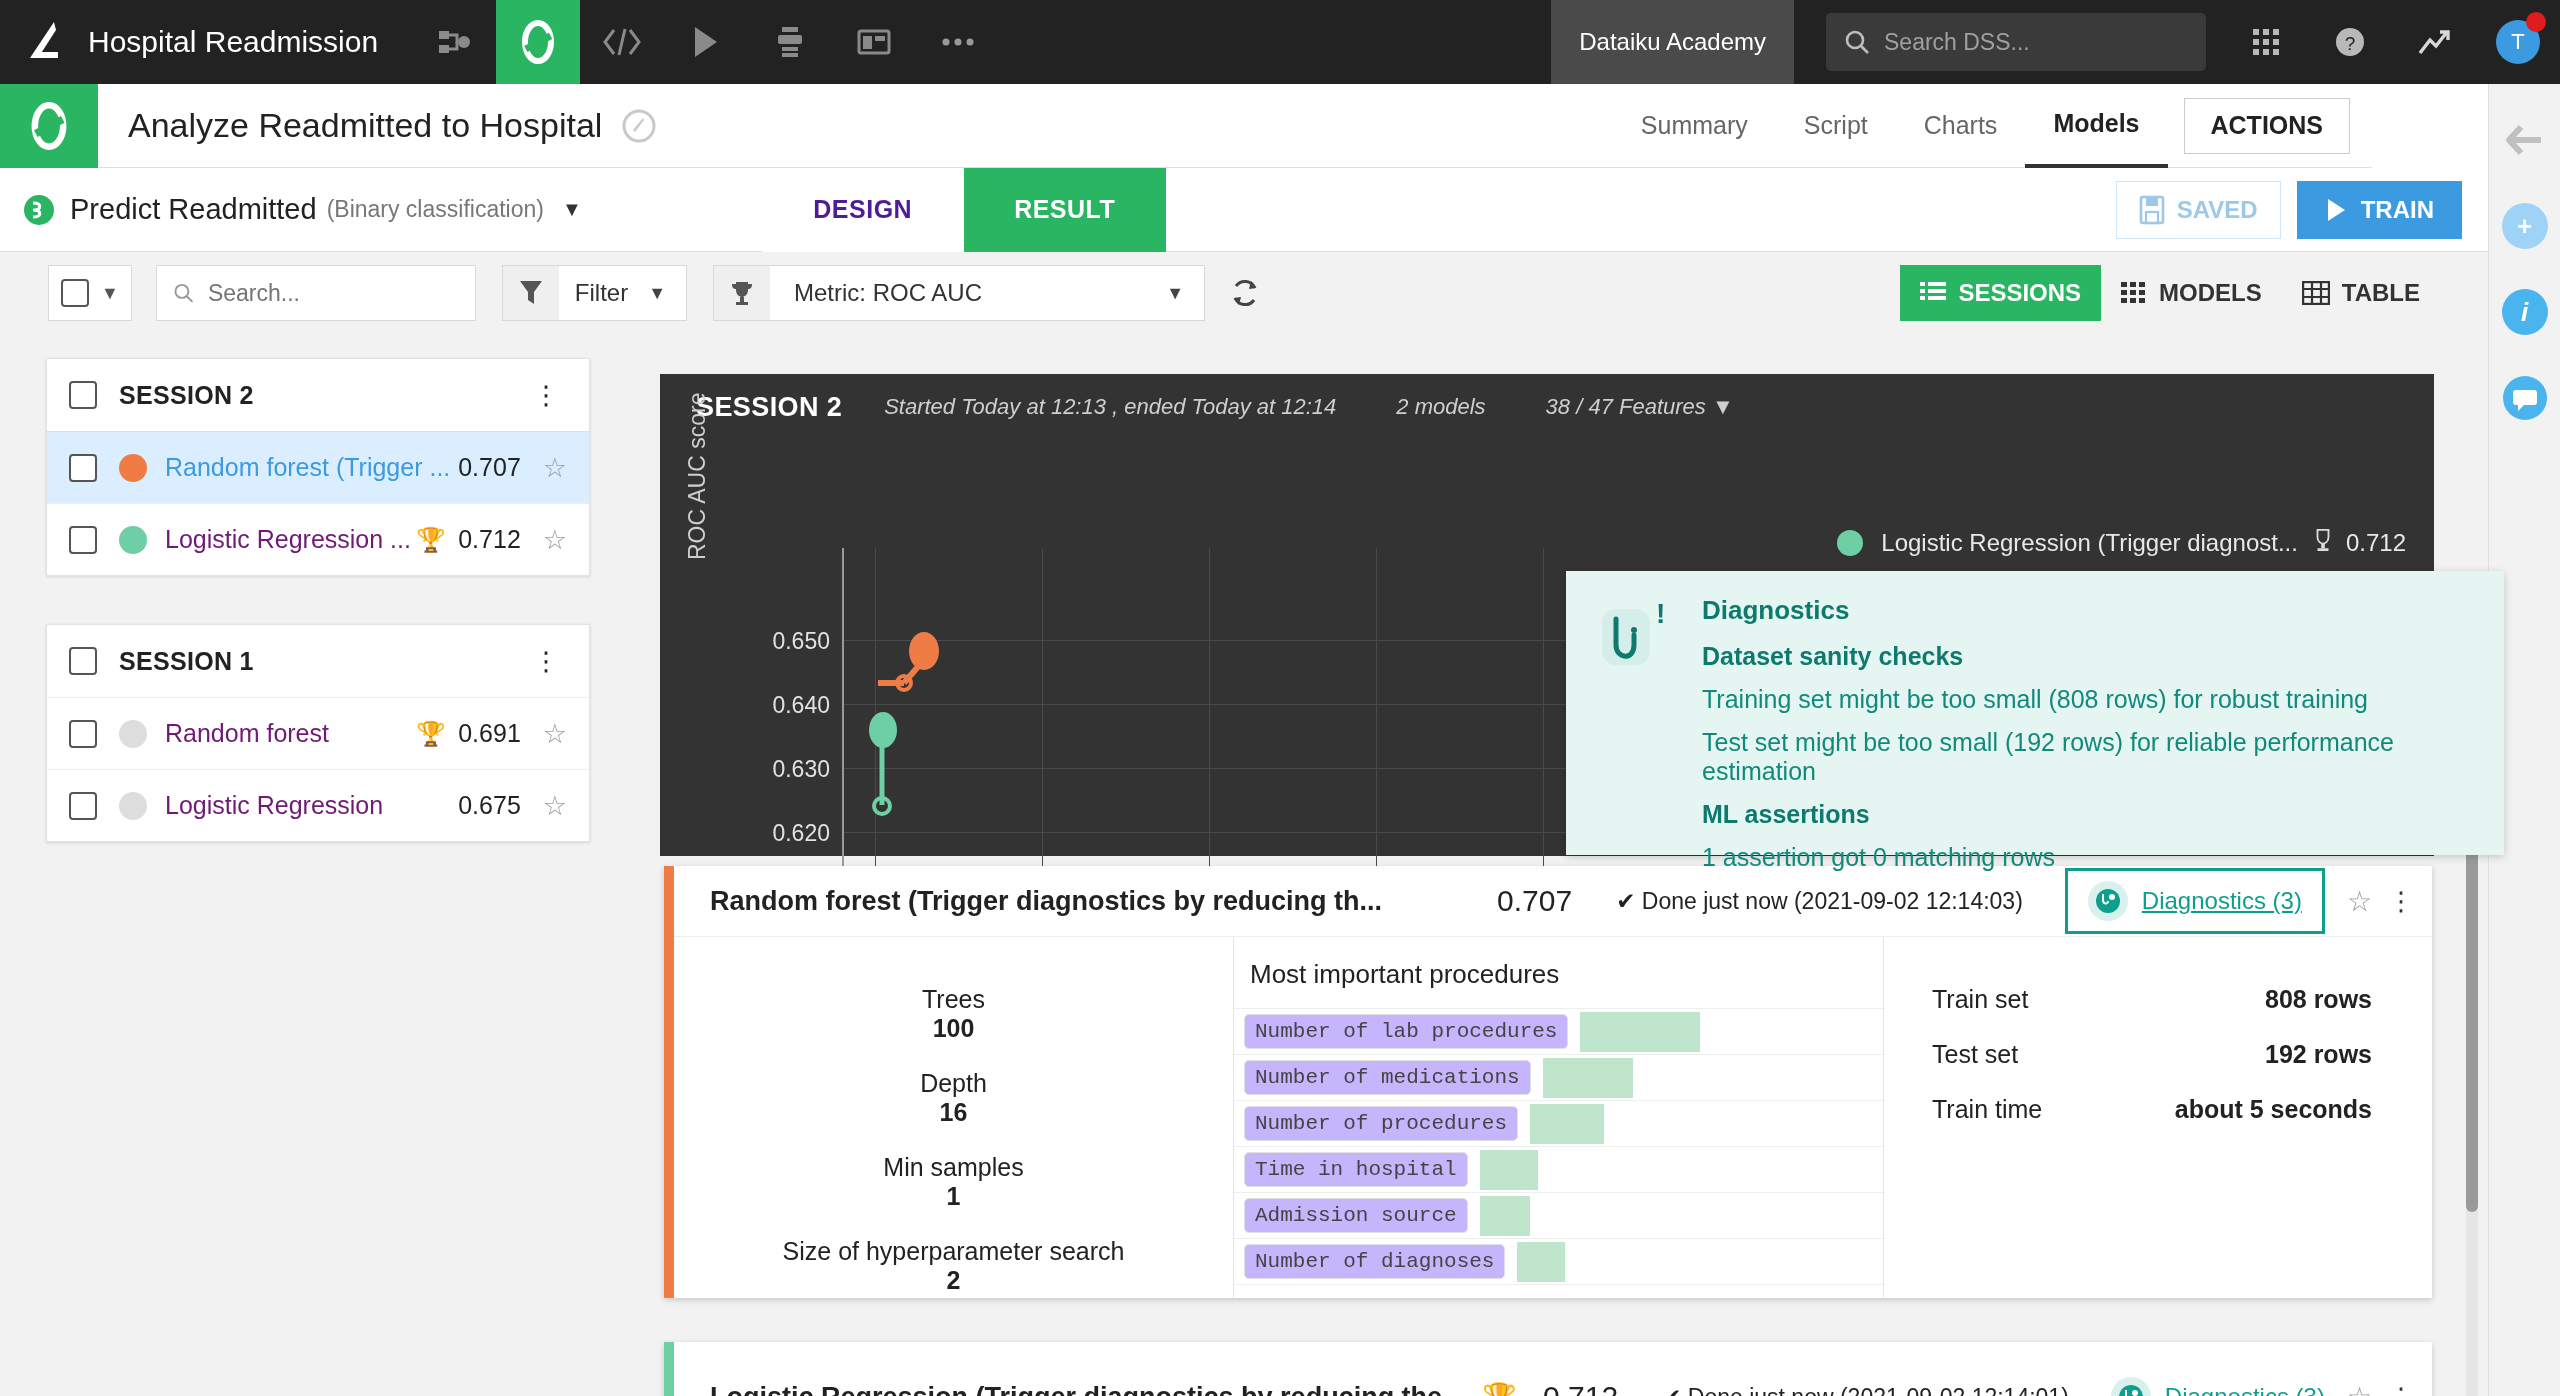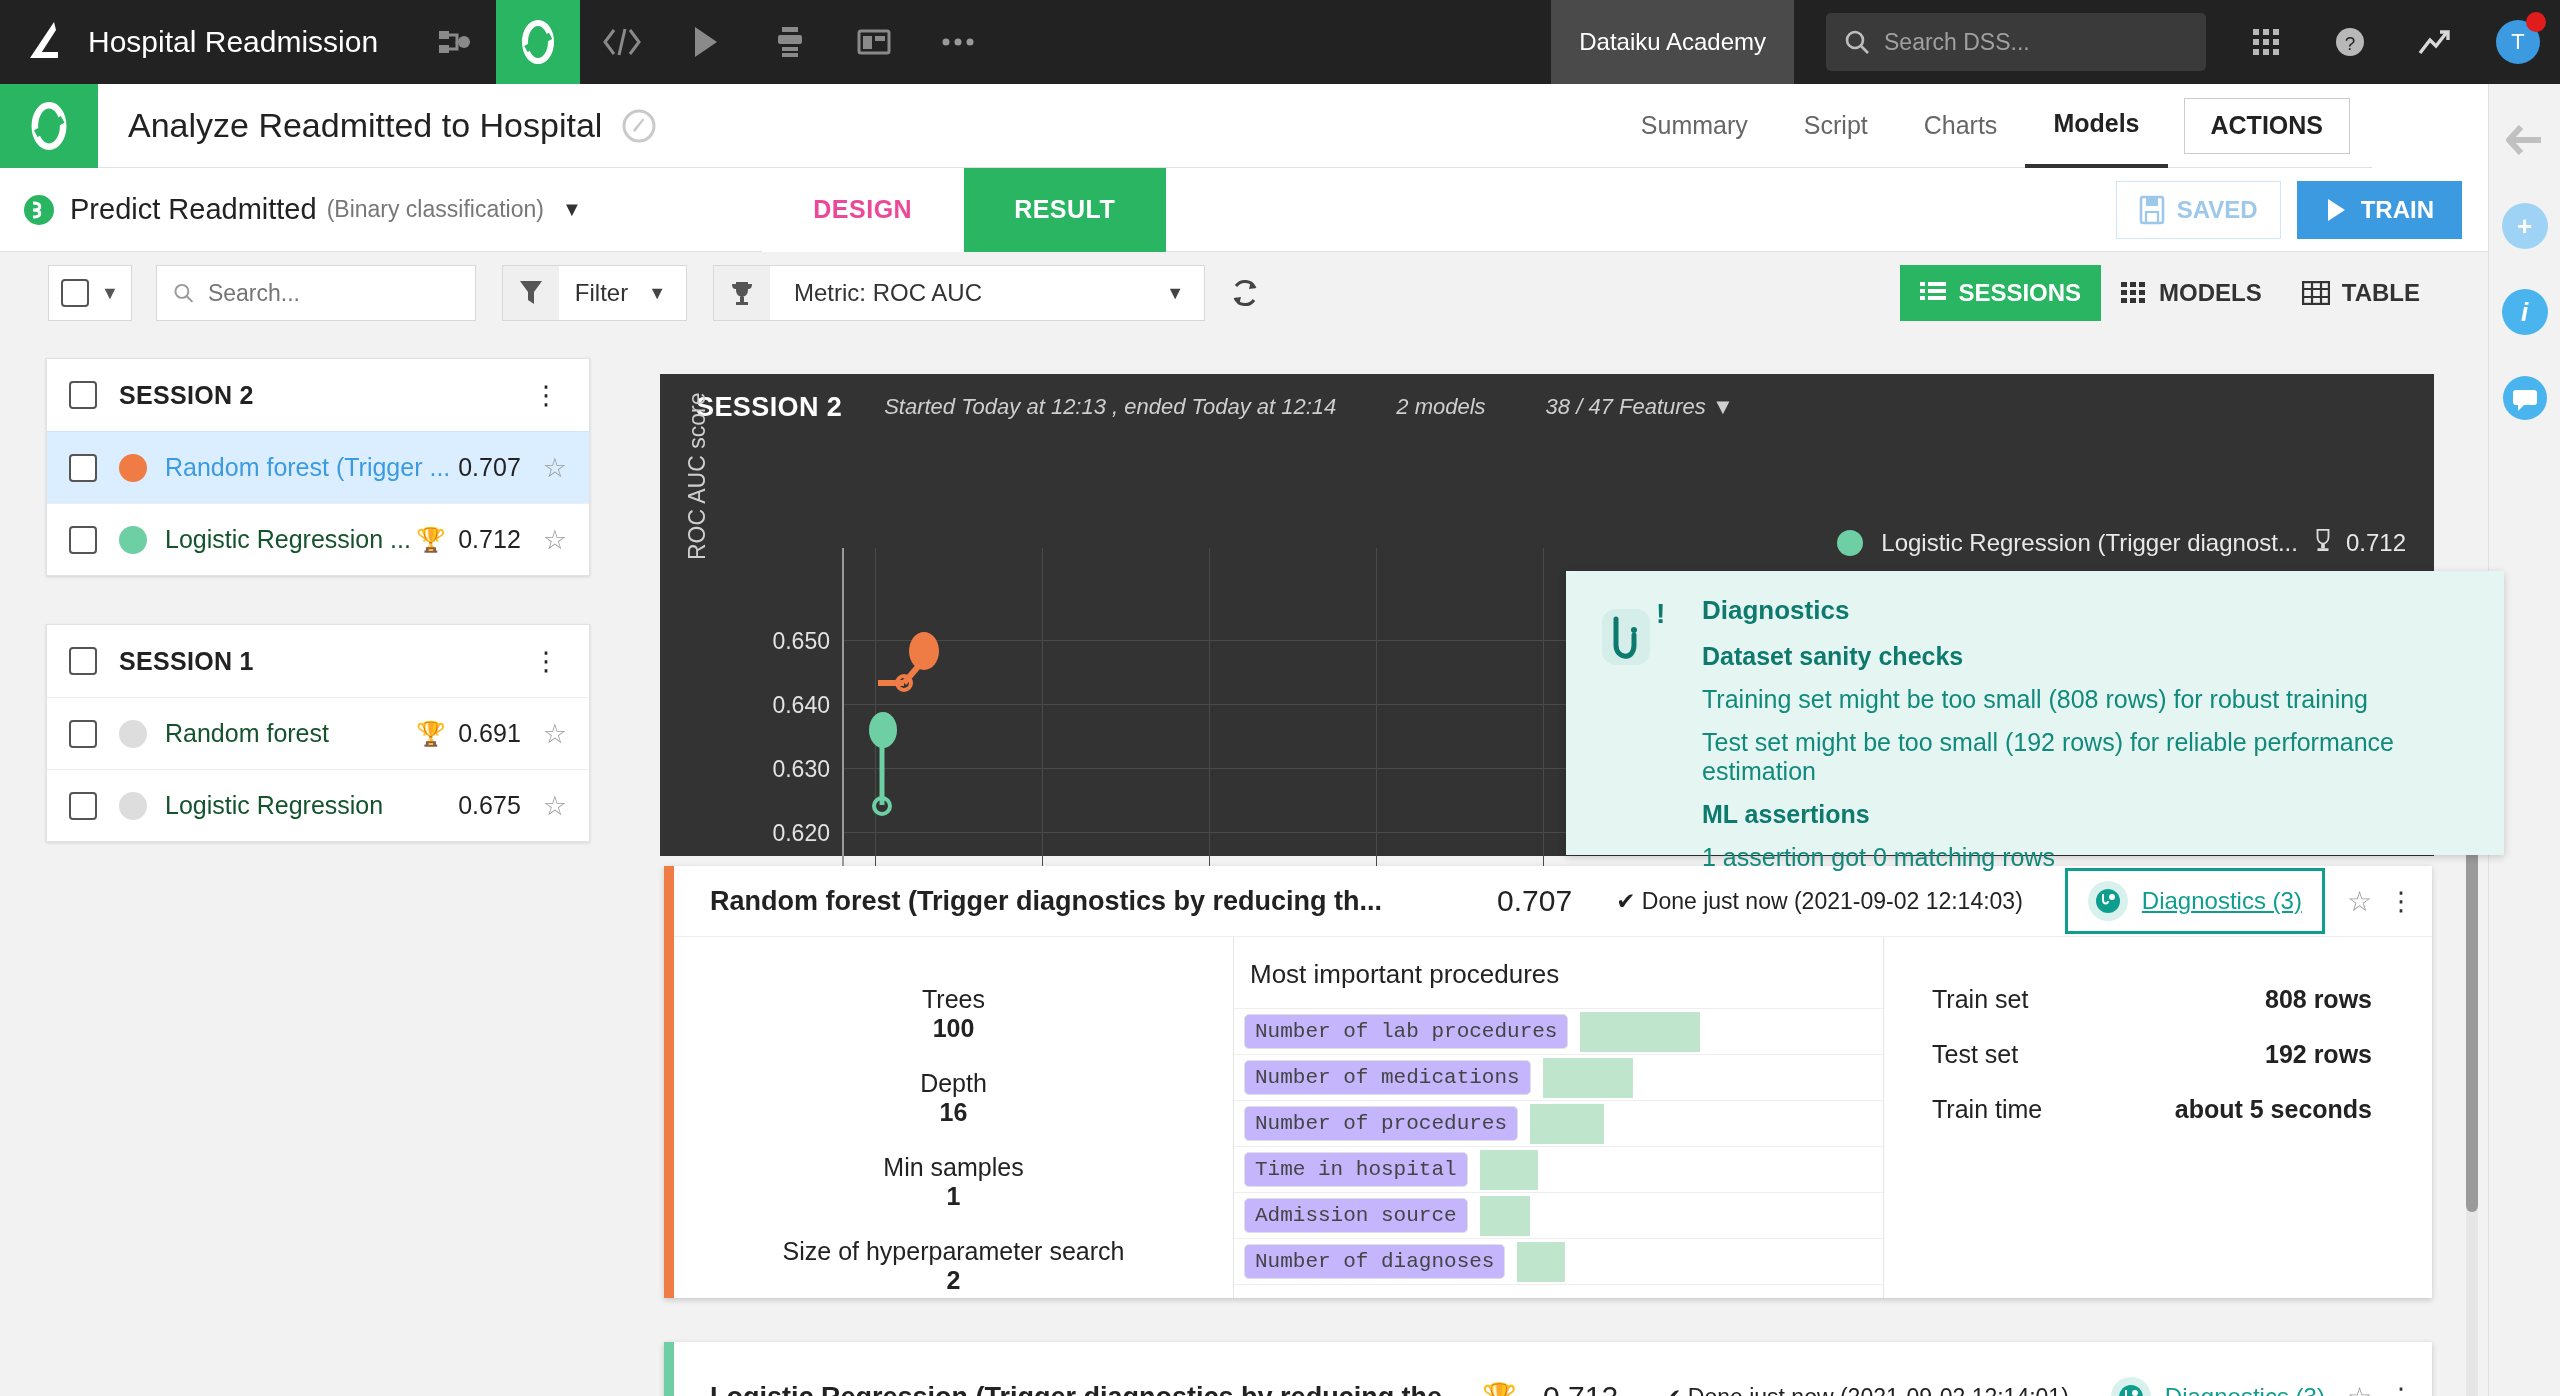--- a/index.html
+++ b/index.html
@@ -89,21 +89,21 @@
     background: #fff; border-bottom: 1px solid #e0e0e0; display: flex; align-items: center;
   }
   #modelbar .pred-icon { margin-left: 22px; display:flex; align-items:center;}
   #modelbar .pred-title { font-size: 29px; color: #222; margin-left: 14px; white-space: nowrap;}
   #modelbar .pred-sub { font-size: 23px; color: #777; margin-left: 10px; white-space: nowrap;}
   #modelbar .caret { margin-left: 18px; color: #333; font-size: 20px; }
   .dr-tab {
     width: 202px; height: 84px; display: flex; align-items: center; justify-content: center;
     font-size: 25px; font-weight: bold; letter-spacing: .5px; cursor: pointer;
   }
-  .dr-tab.design { color: #ec4899; background: #fff; }
+  .dr-tab.design { color: #4c1d95; background: #fff; }
   .dr-tab.result { color: #fff; background: #2ab563; }
   #modelbar .spacer { flex: 1 1 auto; }
   #saved-btn {
     border: 1px solid #cfe5f8; height: 58px; display:flex; align-items:center; gap: 12px;
     padding: 0 22px; color: #9ec8ea; font-size: 24px; font-weight: bold; cursor: pointer;
   }
   #train-btn {
     background: #3c9ae0; height: 58px; display:flex; align-items:center; gap: 14px;
     padding: 0 28px; color: #ffffff; font-size: 24px; font-weight: bold; margin-left: 16px;
     margin-right: 26px; cursor: pointer;
@@ -160,21 +160,21 @@
   .sess-head .title { font-size: 25px; font-weight: bold; color: #222; letter-spacing: .3px; flex: 1; }
   .kebab { color: #222; font-size: 26px; line-height: 1; letter-spacing: 0; cursor: pointer; padding: 0 8px;}
   .mrow {
     height: 72px; display: flex; align-items: center; padding: 0 22px;
     border-top: 1px solid #eeeeee; cursor: pointer;
   }
   .mrow.active { background: #dbeeff; border-top-color: #cfe4f6; }
   .mrow .cbx { margin-right: 22px; }
   .dot { width: 28px; height: 28px; border-radius: 50%; margin-right: 18px; flex: none; }
   .mrow .name {
-    font-size: 25px; color: #14532d; flex: 1; white-space: nowrap; overflow: hidden; text-overflow: ellipsis;
+    font-size: 25px; color: #701a75; flex: 1; white-space: nowrap; overflow: hidden; text-overflow: ellipsis;
   }
   .mrow.active .name { color: #3c9ae0; }
   .trophy { font-size: 24px; margin-right: 12px; }
   .score { font-size: 25px; color: #222; margin-right: 22px; white-space: nowrap;}
   .star { font-size: 27px; color: #9a9a9a; cursor: pointer; }
 
   
   #main { position: absolute; left: 636px; top: 334px; width: 1852px; height: 1062px; background: #f2f2f2;
           overflow: hidden; }
 

